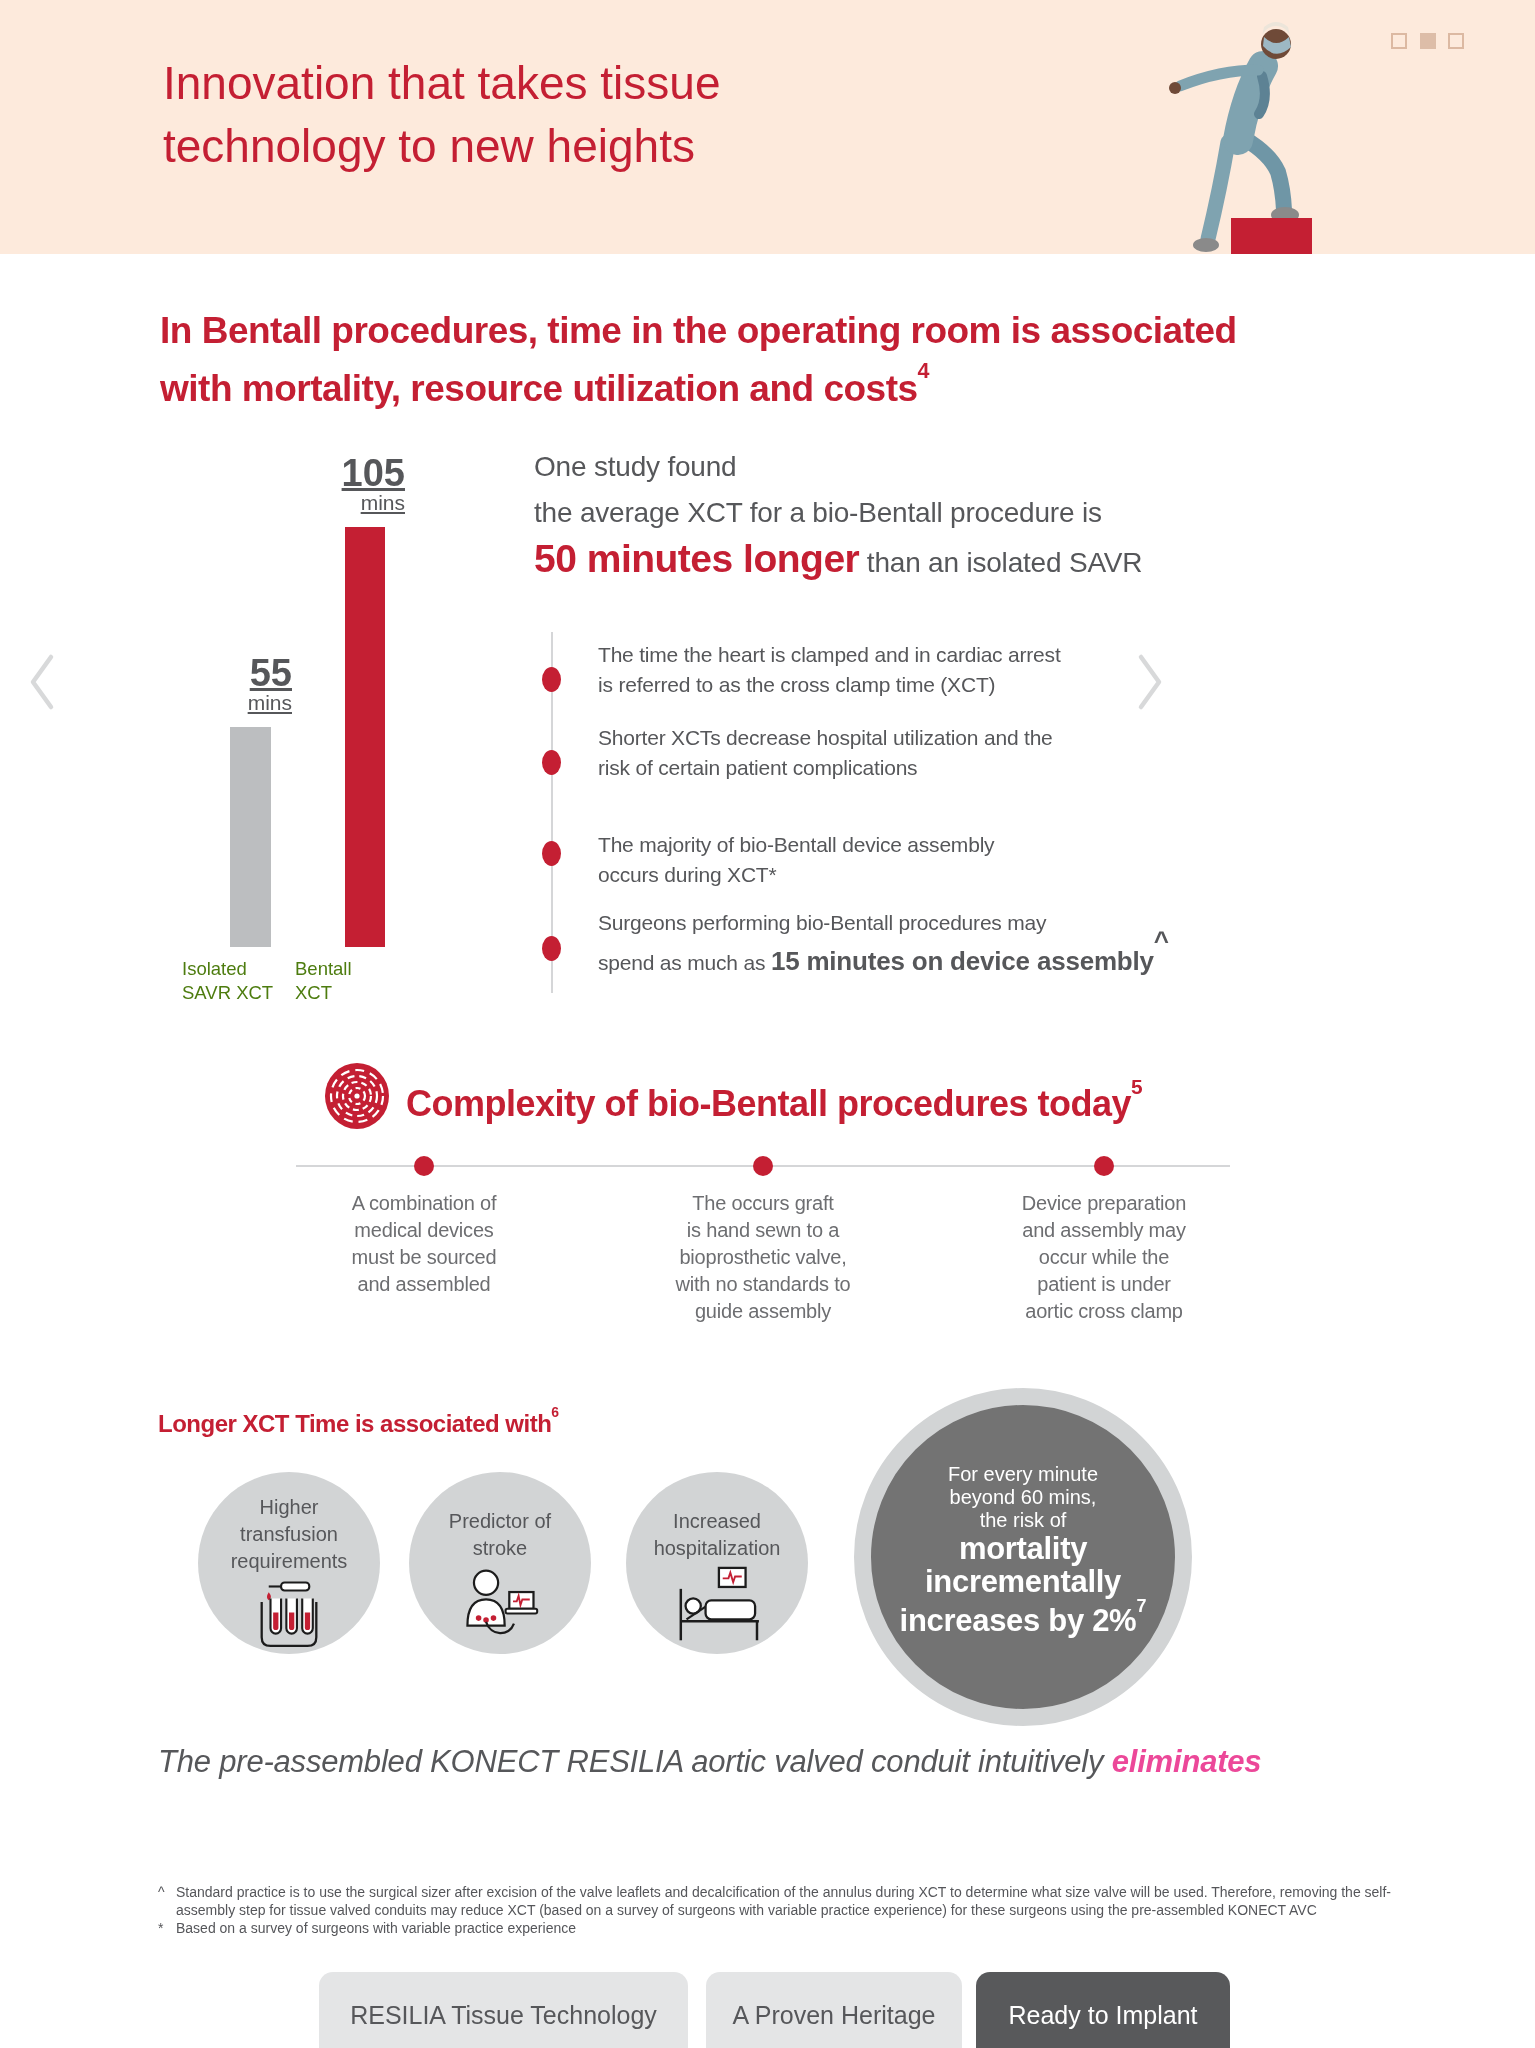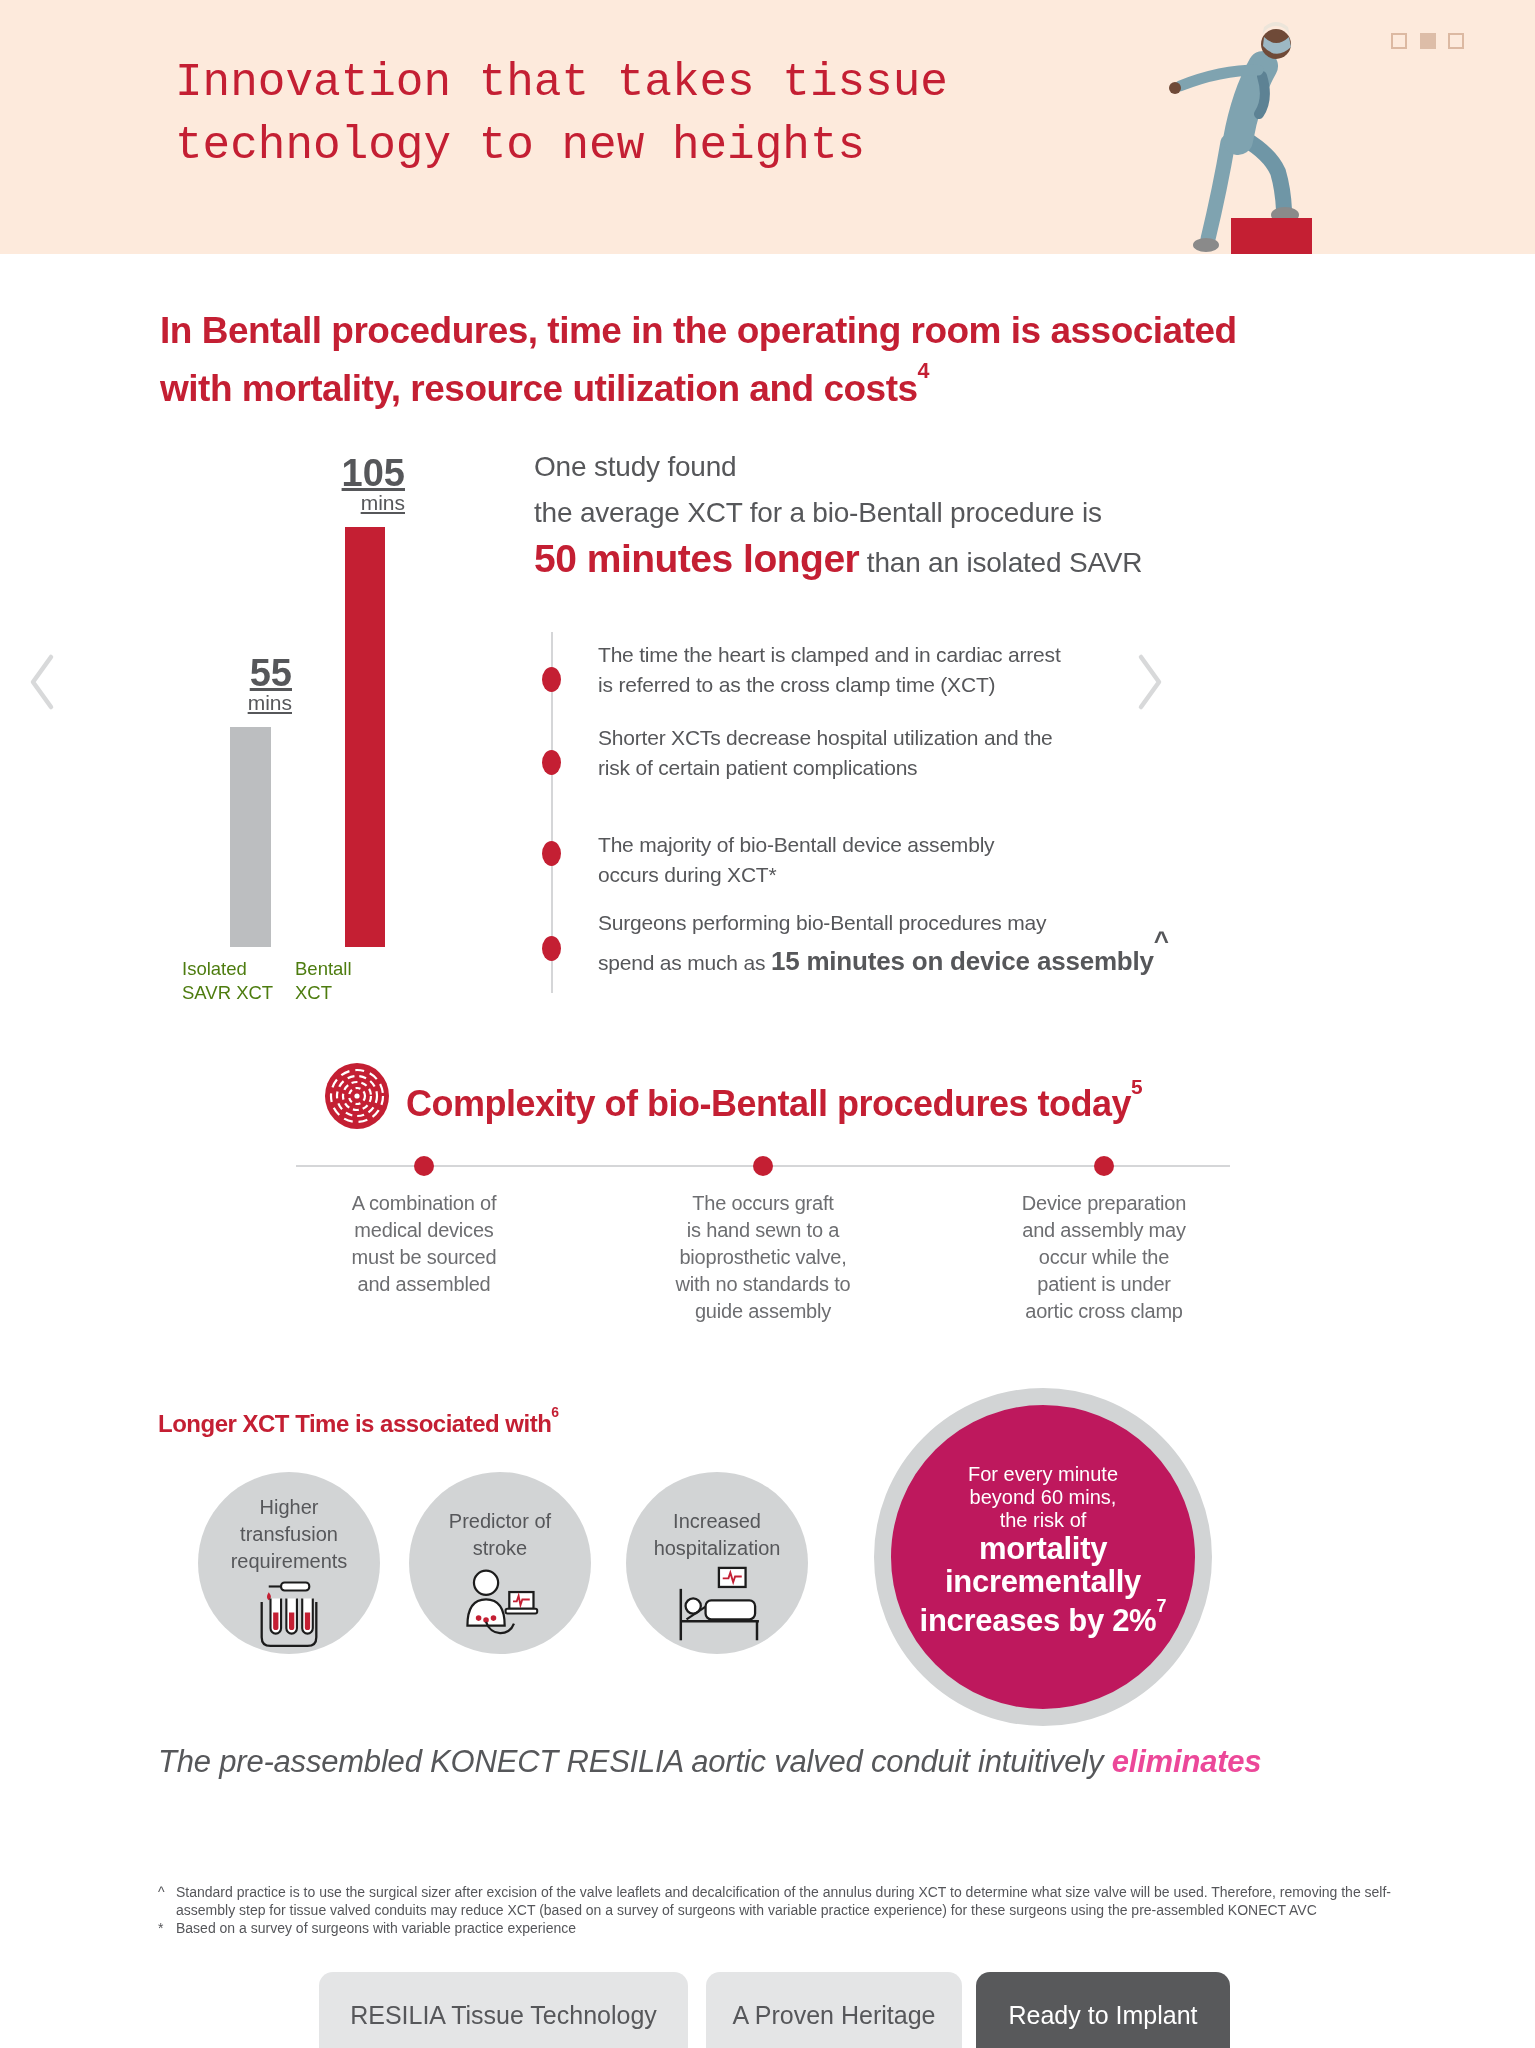--- a/index.html
+++ b/index.html
@@ -2,21 +2,21 @@
 <html><head>
 <meta charset="utf-8">
 <style>
   html,body{margin:0;padding:0;}
   body{font-family:"Liberation Sans", sans-serif; background:#ffffff;}
   .page{position:relative;width:1535px;height:2048px;overflow:hidden;background:#ffffff;}
   .abs{position:absolute;}
 
   
   .header-band{position:absolute;left:0;top:0;width:1535px;height:254px;background:#fdeadc;}
-  .header-title{position:absolute;left:175px;top:52px;font-family:Liberation Mono, monospace;
+  .header-title{position:absolute;left:163px;top:52px;font-family:Liberation Sans, sans-serif;
     font-size:46px;line-height:63px;color:#c41f33;letter-spacing:0px;}
   .pag{position:absolute;top:33px;width:16px;height:16px;box-sizing:border-box;}
   .pag.outline{border:2px solid #dcb9a2;background:transparent;}
   .pag.filled{background:#ddbda8;}
 
   
   .red-h{position:absolute;color:#c41f33;font-weight:bold;letter-spacing:-0.5px;}
   .intro-heading{left:160px;top:306px;font-size:37px;line-height:50px;}
   sup.s{font-size:58%;position:relative;top:-0.45em;letter-spacing:0;}
 
@@ -49,22 +49,22 @@
 
   
   .xct-heading{left:158px;top:1396px;font-size:24px;line-height:44px;}
   .ellipse{position:absolute;top:1472px;width:182px;height:182px;border-radius:50%;background:#d2d4d5;
     text-align:center;color:#56575a;font-size:20px;line-height:27px;}
   .ellipse .lbl{margin-top:22px;}
   .ellipse.two .lbl{margin-top:36px;}
   .ellipse .ic{margin-top:4px;}
 
   
-  .risk{position:absolute;left:874px;top:1388px;width:304px;height:304px;border-radius:50%;
-    background:#be185d;border:17px solid #d2d4d5;color:#ffffff;text-align:center;}
+  .risk{position:absolute;left:854px;top:1388px;width:304px;height:304px;border-radius:50%;
+    background:#737373;border:17px solid #d2d4d5;color:#ffffff;text-align:center;}
   .risk .small{margin-top:58px;font-size:20px;line-height:23px;}
   .risk .big{font-size:31px;line-height:33px;font-weight:bold;letter-spacing:-0.3px;}
 
   
   .statement{position:absolute;left:158px;top:1740px;font-style:italic;color:#56575a;
     font-size:31px;line-height:44px;letter-spacing:-0.2px;}
   .statement .rb{color:#ec4899;font-weight:bold;font-style:italic;}
 
   
   .fnote{position:absolute;left:158px;color:#55565a;font-size:14px;line-height:17.5px;display:flex;}

